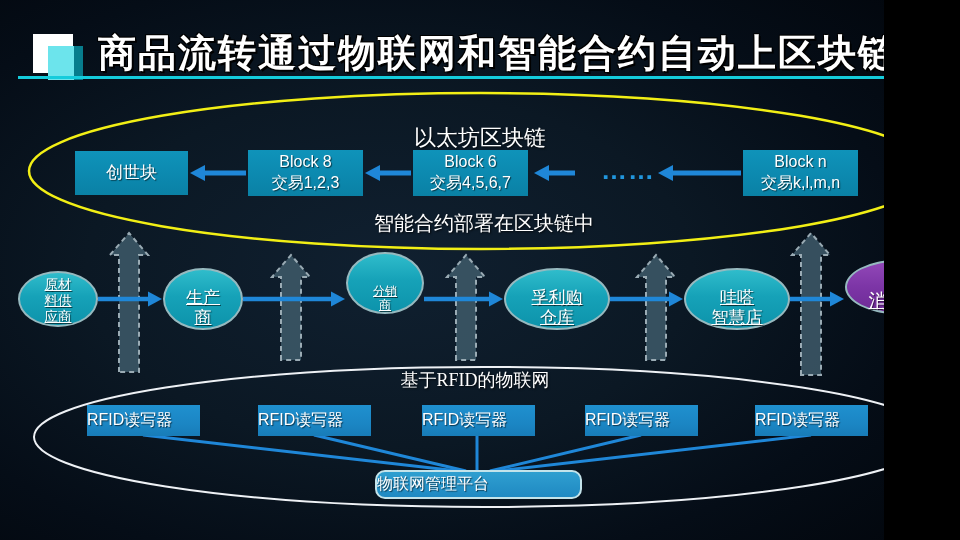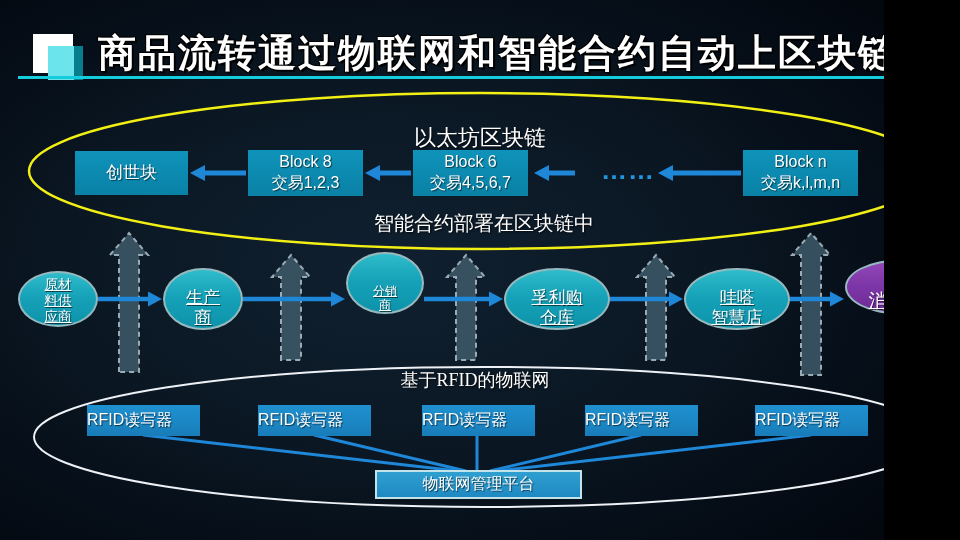--- a/index.html
+++ b/index.html
@@ -49,22 +49,22 @@
   .consumer{background:linear-gradient(180deg,#9248b8 0%,#7c35a6 50%,#6e2b96 100%);}
   
   .rfid{
     background:linear-gradient(180deg,#1f90cf 0%,#1b86c4 60%,#187cb8 100%);
     color:#fff;font-size:16px;display:flex;align-items:center;
     text-shadow:1px 1px 1px rgba(0,0,0,.6);
   }
   
   .platform{
     background:linear-gradient(180deg,#2f9fd0 0%,#1f89c2 100%);
-    border:2px solid #c3e3ea;border-radius:0;box-sizing:border-box;
-    color:#fff;font-size:16px;display:flex;align-items:center;justify-content:center;
+    border:2px solid #c3e3ea;border-radius:10px;box-sizing:border-box;
+    color:#fff;font-size:16px;display:flex;align-items:center;justify-content:flex-start;
     text-shadow:1px 1px 1px rgba(0,0,0,.6);
   }
   svg{position:absolute;left:0;top:0;}
   .layer2{z-index:2;}
   .layer1{z-index:1;}
 </style>
 </head>
 <body>
 
 <div id="slide">

